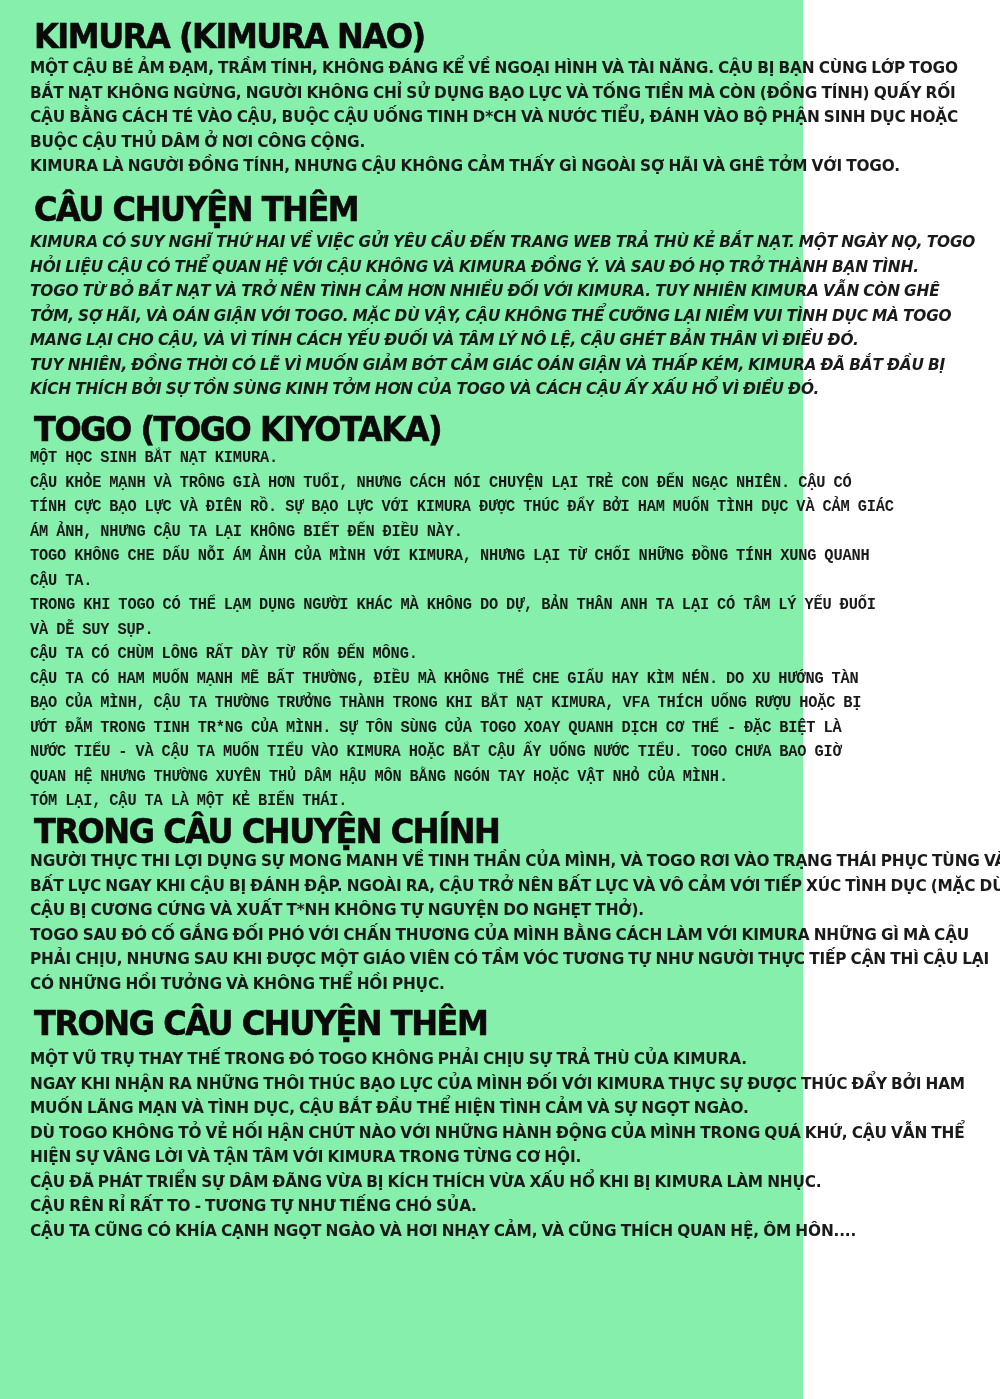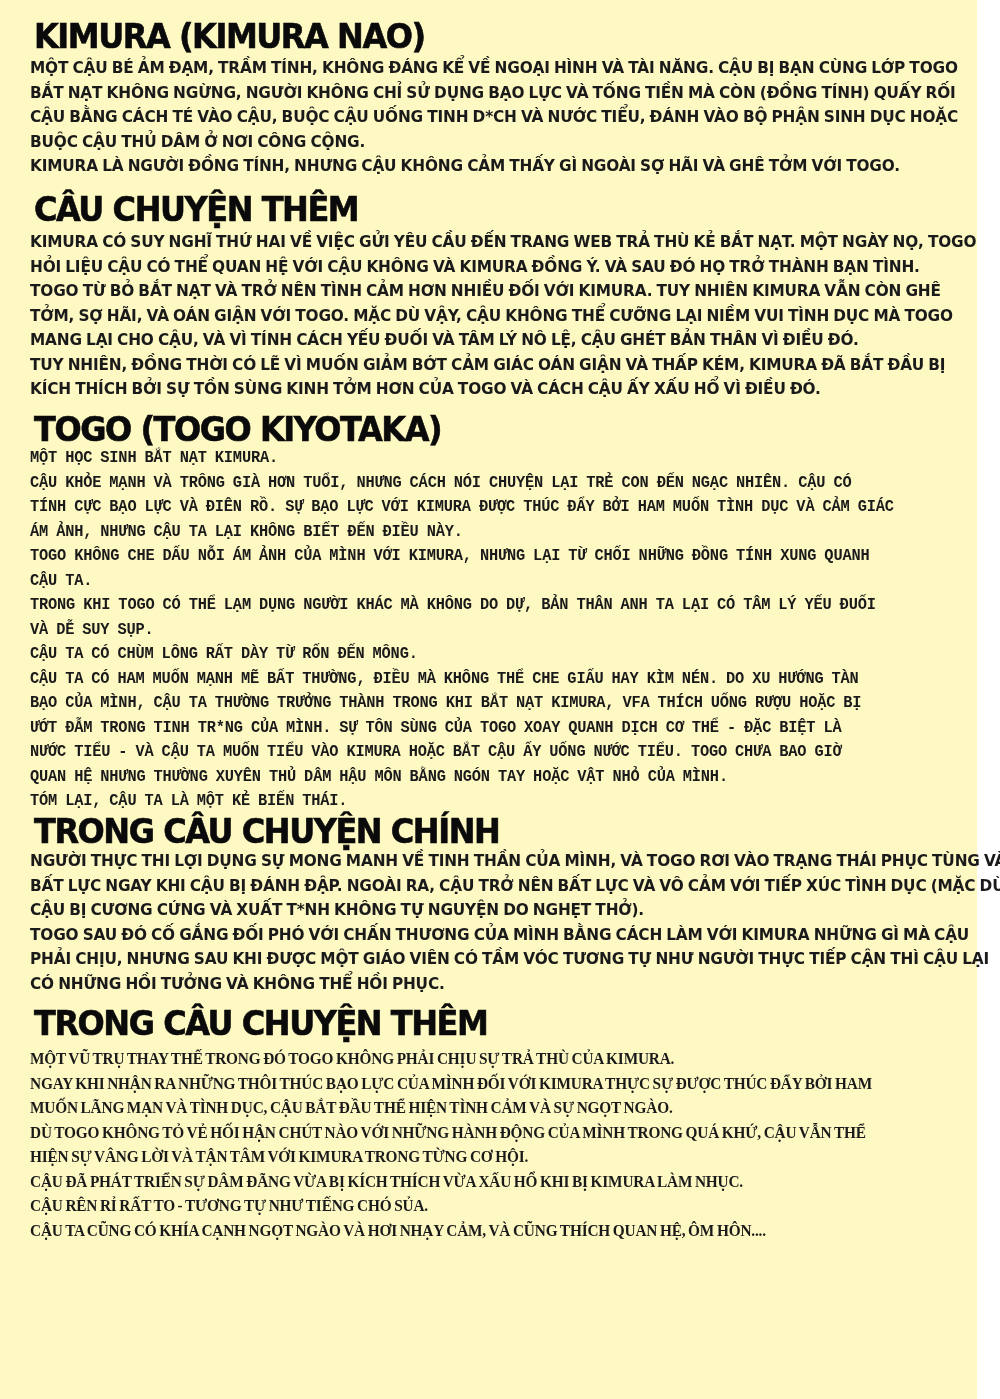--- a/index.html
+++ b/index.html
@@ -5,22 +5,22 @@
 <style>
   html, body { margin: 0; padding: 0; }
   body {
     width: 1000px; height: 1399px;
     background: #ffffff;
     font-family: "DejaVu Sans", sans-serif;
     overflow: hidden;
   }
   #page {
     position: relative;
-    width: 977px; height: 1399px;
-    background: #fef9c3;
+    width: 803px; height: 1399px;
+    background: #86efac;
     color: #161616;
   }
   .section { position: absolute; left: 0; top: 0; width: 1000px; }
   .heading {
     position: absolute;
     left: 34px;
     font-size: 33px;
     line-height: 34px;
     font-weight: bold;
     letter-spacing: -1.5px;
@@ -57,21 +57,21 @@
       <div class="para" style="top: 56px;">
         <div class="line">MỘT CẬU BÉ ẢM ĐẠM, TRẦM TÍNH, KHÔNG ĐÁNG KỂ VỀ NGOẠI HÌNH VÀ TÀI NĂNG. CẬU BỊ BẠN CÙNG LỚP TOGO</div>
         <div class="line">BẮT NẠT KHÔNG NGỪNG, NGƯỜI KHÔNG CHỈ SỬ DỤNG BẠO LỰC VÀ TỐNG TIỀN MÀ CÒN (ĐỒNG TÍNH) QUẤY RỐI</div>
         <div class="line">CẬU BẰNG CÁCH TÉ VÀO CẬU, BUỘC CẬU UỐNG TINH D*CH VÀ NƯỚC TIỂU, ĐÁNH VÀO BỘ PHẬN SINH DỤC HOẶC</div>
         <div class="line">BUỘC CẬU THỦ DÂM Ở NƠI CÔNG CỘNG.</div>
         <div class="line">KIMURA LÀ NGƯỜI ĐỒNG TÍNH, NHƯNG CẬU KHÔNG CẢM THẤY GÌ NGOÀI SỢ HÃI VÀ GHÊ TỞM VỚI TOGO.</div>
       </div>
     </section>
     <section class="section">
       <div class="heading" style="top: 193px;">CÂU CHUYỆN THÊM</div>
-      <div class="para" style="top: 230px;">
+      <div class="para" style="top: 230px; font-style: italic;">
         <div class="line">KIMURA CÓ SUY NGHĨ THỨ HAI VỀ VIỆC GỬI YÊU CẦU ĐẾN TRANG WEB TRẢ THÙ KẺ BẮT NẠT. MỘT NGÀY NỌ, TOGO</div>
         <div class="line">HỎI LIỆU CẬU CÓ THỂ QUAN HỆ VỚI CẬU KHÔNG VÀ KIMURA ĐỒNG Ý. VÀ SAU ĐÓ HỌ TRỞ THÀNH BẠN TÌNH.</div>
         <div class="line">TOGO TỪ BỎ BẮT NẠT VÀ TRỞ NÊN TÌNH CẢM HƠN NHIỀU ĐỐI VỚI KIMURA. TUY NHIÊN KIMURA VẪN CÒN GHÊ</div>
         <div class="line">TỞM, SỢ HÃI, VÀ OÁN GIẬN VỚI TOGO. MẶC DÙ VẬY, CẬU KHÔNG THỂ CƯỠNG LẠI NIỀM VUI TÌNH DỤC MÀ TOGO</div>
         <div class="line">MANG LẠI CHO CẬU, VÀ VÌ TÍNH CÁCH YẾU ĐUỐI VÀ TÂM LÝ NÔ LỆ, CẬU GHÉT BẢN THÂN VÌ ĐIỀU ĐÓ.</div>
         <div class="line">TUY NHIÊN, ĐỒNG THỜI CÓ LẼ VÌ MUỐN GIẢM BỚT CẢM GIÁC OÁN GIẬN VÀ THẤP KÉM, KIMURA ĐÃ BẮT ĐẦU BỊ</div>
         <div class="line">KÍCH THÍCH BỞI SỰ TỒN SÙNG KINH TỞM HƠN CỦA TOGO VÀ CÁCH CẬU ẤY XẤU HỔ VÌ ĐIỀU ĐÓ.</div>
       </div>
     </section>
     <section class="section">
@@ -100,21 +100,21 @@
         <div class="line">NGƯỜI THỰC THI LỢI DỤNG SỰ MONG MANH VỀ TINH THẦN CỦA MÌNH, VÀ TOGO RƠI VÀO TRẠNG THÁI PHỤC TÙNG VÀ</div>
         <div class="line">BẤT LỰC NGAY KHI CẬU BỊ ĐÁNH ĐẬP. NGOÀI RA, CẬU TRỞ NÊN BẤT LỰC VÀ VÔ CẢM VỚI TIẾP XÚC TÌNH DỤC (MẶC DÙ</div>
         <div class="line">CẬU BỊ CƯƠNG CỨNG VÀ XUẤT T*NH KHÔNG TỰ NGUYỆN DO NGHẸT THỞ).</div>
         <div class="line">TOGO SAU ĐÓ CỐ GẮNG ĐỐI PHÓ VỚI CHẤN THƯƠNG CỦA MÌNH BẰNG CÁCH LÀM VỚI KIMURA NHỮNG GÌ MÀ CẬU</div>
         <div class="line">PHẢI CHỊU, NHƯNG SAU KHI ĐƯỢC MỘT GIÁO VIÊN CÓ TẦM VÓC TƯƠNG TỰ NHƯ NGƯỜI THỰC TIẾP CẬN THÌ CẬU LẠI</div>
         <div class="line">CÓ NHỮNG HỒI TƯỞNG VÀ KHÔNG THỂ HỒI PHỤC.</div>
       </div>
     </section>
     <section class="section">
       <div class="heading" style="top: 1007px;">TRONG CÂU CHUYỆN THÊM</div>
-      <div class="para" style="top: 1047px; font-family: Liberation Serif, serif;">
+      <div class="para" style="top: 1047px;">
         <div class="line">MỘT VŨ TRỤ THAY THẾ TRONG ĐÓ TOGO KHÔNG PHẢI CHỊU SỰ TRẢ THÙ CỦA KIMURA.</div>
         <div class="line">NGAY KHI NHẬN RA NHỮNG THÔI THÚC BẠO LỰC CỦA MÌNH ĐỐI VỚI KIMURA THỰC SỰ ĐƯỢC THÚC ĐẨY BỞI HAM</div>
         <div class="line">MUỐN LÃNG MẠN VÀ TÌNH DỤC, CẬU BẮT ĐẦU THỂ HIỆN TÌNH CẢM VÀ SỰ NGỌT NGÀO.</div>
         <div class="line">DÙ TOGO KHÔNG TỎ VẺ HỐI HẬN CHÚT NÀO VỚI NHỮNG HÀNH ĐỘNG CỦA MÌNH TRONG QUÁ KHỨ, CẬU VẪN THỂ</div>
         <div class="line">HIỆN SỰ VÂNG LỜI VÀ TẬN TÂM VỚI KIMURA TRONG TỪNG CƠ HỘI.</div>
         <div class="line">CẬU ĐÃ PHÁT TRIỂN SỰ DÂM ĐÃNG VỪA BỊ KÍCH THÍCH VỪA XẤU HỔ KHI BỊ KIMURA LÀM NHỤC.</div>
         <div class="line">CẬU RÊN RỈ RẤT TO - TƯƠNG TỰ NHƯ TIẾNG CHÓ SỦA.</div>
         <div class="line">CẬU TA CŨNG CÓ KHÍA CẠNH NGỌT NGÀO VÀ HƠI NHẠY CẢM, VÀ CŨNG THÍCH QUAN HỆ, ÔM HÔN....</div>
       </div>
     </section>

